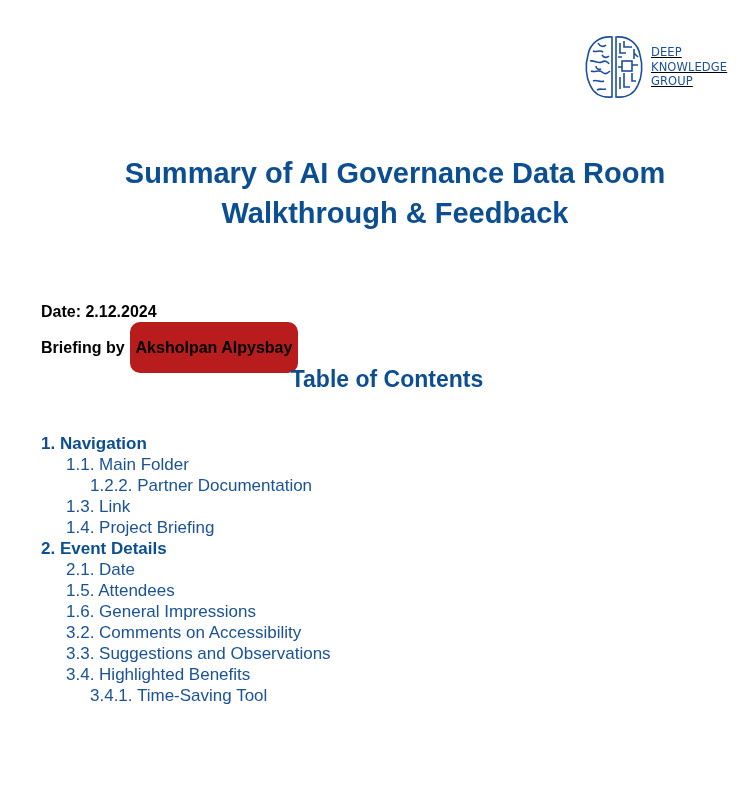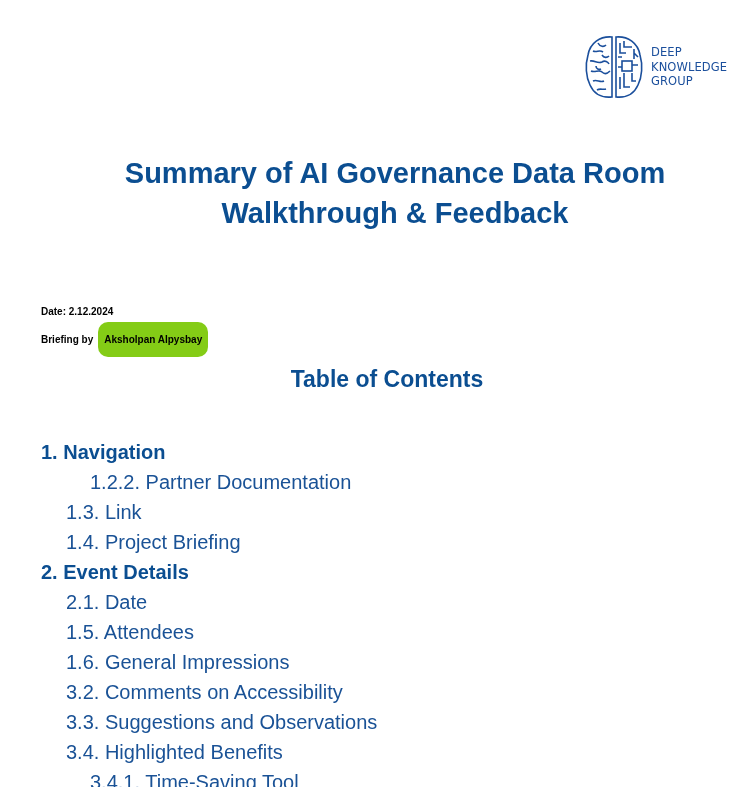--- a/index.html
+++ b/index.html
@@ -2,47 +2,47 @@
 <html><head>
   <meta charset="utf-8">
   <style>
     html, body { margin: 0; padding: 0; background: #ffffff; }
     body {
       width: 756px; height: 787px; position: relative; overflow: hidden;
       font-family: "Liberation Sans", sans-serif; color: #000;
     }
     .logo {
       position: absolute; left: 584px; top: 32px; width: 160px; height: 70px;
-      display: flex; align-items: center;
+      display: flex; align-items: center; text-decoration: underline;
     }
     .logo svg { width: 60px; height: 68px; display: block; }
     .logo-text {
       margin-left: 7px; color: #1b4f9c; font-family: "DejaVu Sans", sans-serif;
       font-size: 11.5px; line-height: 14.5px; font-weight: normal; letter-spacing: 0.1px;
     }
     .logo-text span { display: block; }
     .title {
       position: absolute; left: 0; top: 153px; width: 790px; text-align: center;
       color: #0b4e91; font-weight: bold; font-size: 29px; line-height: 40px;
     }
     .title span { display: block; }
-    .meta { position: absolute; left: 41px; top: 301px; font-size: 10px; font-weight: bold; line-height: 21px; }
+    .meta { position: absolute; left: 41px; top: 301px; font-size: 16px; font-weight: bold; line-height: 21px; }
     .meta .row { display: flex; align-items: center; }
     .chip {
-      display: inline-block; background: #84cc16; border-radius: 10px;
-      padding: 8px 6px; margin-left: 5px; line-height: 19px;
+      display: inline-block; background: #b91c1c; border-radius: 10px;
+      padding: 16px 6px; margin-left: 5px; line-height: 19px;
     }
     .toc-title {
       position: absolute; left: 0; top: 363px; width: 774px; text-align: center;
       color: #0b4e91; font-weight: bold; font-size: 23px; line-height: 32px;
     }
     .toc { position: absolute; left: 41px; top: 433px; }
     .toc-item {
-      display: block; color: #1a5296; font-size: 20px; line-height: 21px;
-      text-decoration: none; white-space: nowrap; cursor: pointer; margin-top: 9px;
+      display: block; color: #1a5296; font-size: 17px; line-height: 21px;
+      text-decoration: none; white-space: nowrap; cursor: pointer;
     }
     .toc-item.l1 { font-weight: bold; color: #0b4e91; padding-left: 0; }
     .toc-item.l2 { padding-left: 25px; }
     .toc-item.l3 { padding-left: 49px; }
   </style>
 </head>
 <body>
 
 <div class="logo">
   <svg viewBox="0 0 60 68">
@@ -71,20 +71,21 @@
   <div class="row">
     <span>Briefing by</span>
     <span class="chip">Aksholpan Alpysbay</span>
   </div>
 </div>
 
 <h2 class="toc-title" style="margin:0;">Table of Contents</h2>
 
 <nav class="toc" id="toc">
     <a class="toc-item l1">1. Navigation</a>
+    <a class="toc-item l2">1.1. Main Folder</a>
     <a class="toc-item l3">1.2.2. Partner Documentation</a>
     <a class="toc-item l2">1.3. Link</a>
     <a class="toc-item l2">1.4. Project Briefing</a>
     <a class="toc-item l1">2. Event Details</a>
     <a class="toc-item l2">2.1. Date</a>
     <a class="toc-item l2">1.5. Attendees</a>
     <a class="toc-item l2">1.6. General Impressions</a>
     <a class="toc-item l2">3.2. Comments on Accessibility</a>
     <a class="toc-item l2">3.3. Suggestions and Observations</a>
     <a class="toc-item l2">3.4. Highlighted Benefits</a>

